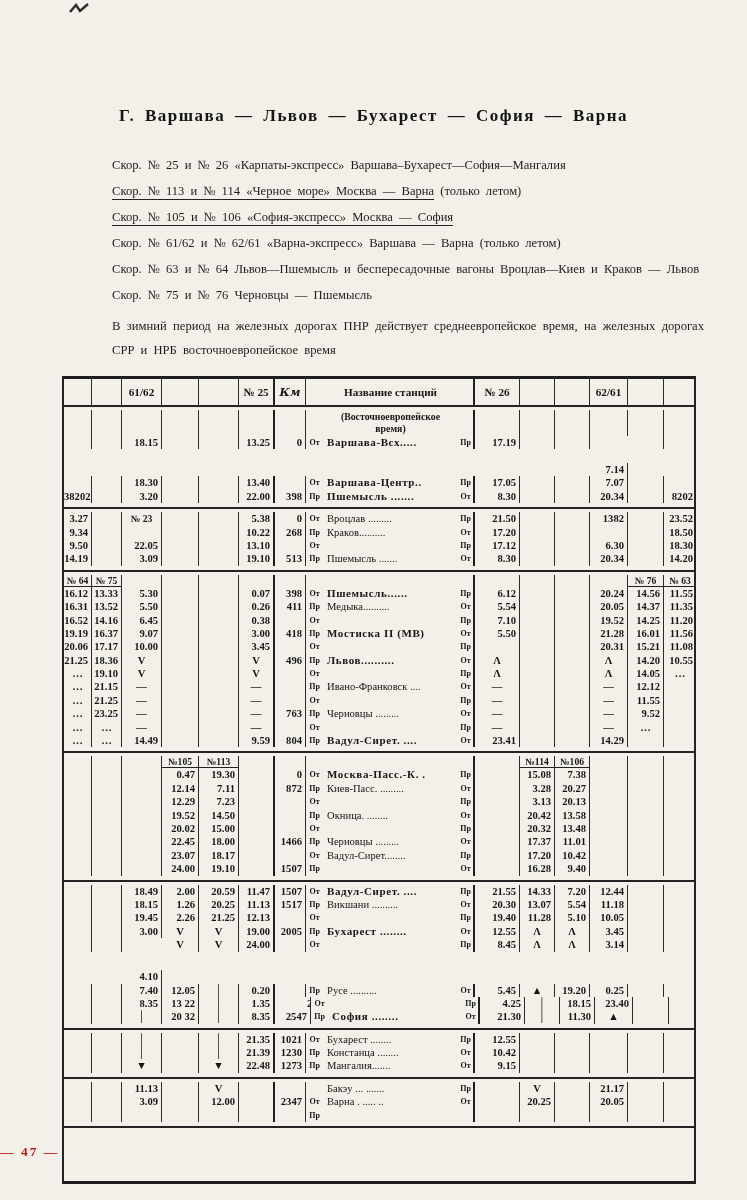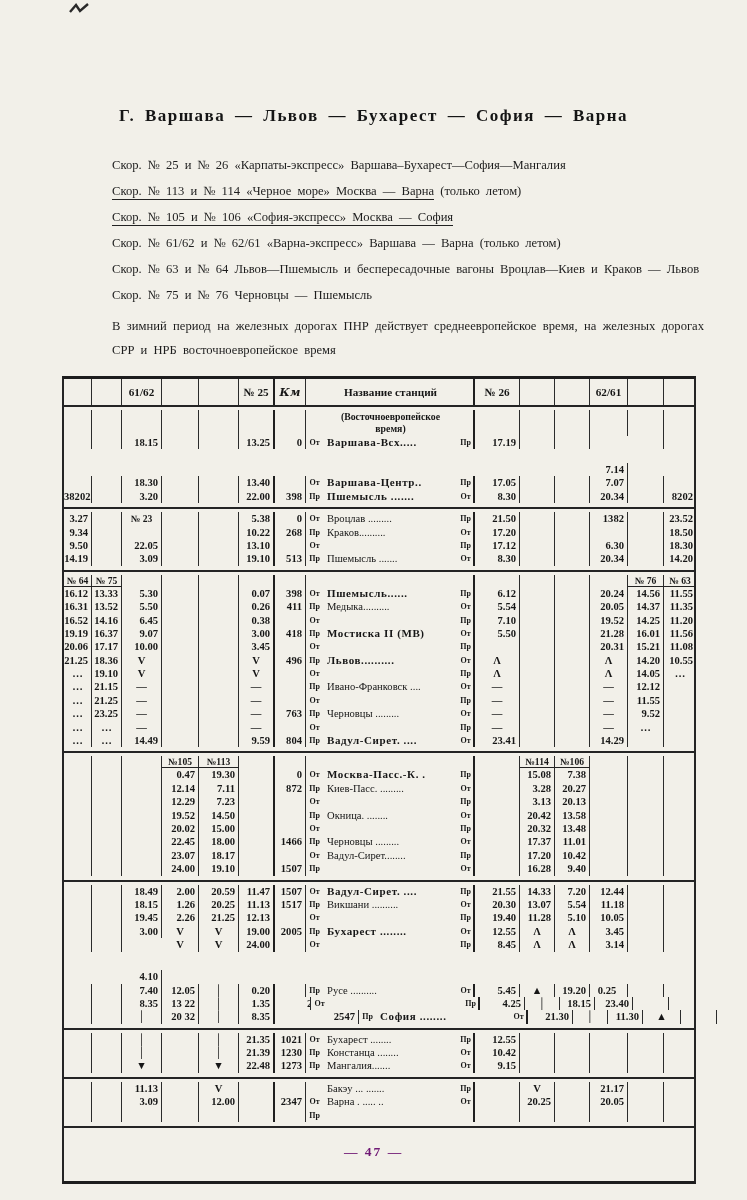--- a/index.html
+++ b/index.html
@@ -44,22 +44,22 @@
   .hdr .tcell{height:26px;line-height:26px;font-size:11.2px;font-weight:bold;text-align:center;padding:0;}
   .hdr{border-bottom:2px solid #242424;}
   .hdr .it{font-style:italic;font-family:"DejaVu Serif",serif;}
   .noteRow .tcell{height:26px;}
   .noteCell{font-weight:bold;font-size:9.8px;line-height:12px;text-align:center !important;padding:1px 0 0 0;white-space:normal;}
   .subRow .tcell{height:12px;line-height:12px;font-size:9.6px;}
   .subLbl{font-weight:bold;text-align:center !important;padding:0;border-bottom:1.4px solid #222;}
   .numHdr{font-size:9.6px;text-align:center !important;padding:0;}
   .emptyBand{height:46px;}
   .footer{
-    position:absolute;left:0;top:1144px;width:747px;text-align:center;
-    font-size:13.5px;font-weight:bold;letter-spacing:2px;color:#701a75;
+    position:absolute;left:0;top:1144px;width:747px;text-align:left;
+    font-size:13.5px;font-weight:bold;letter-spacing:2px;color:#b91c1c;
   }
 </style>
 </head>
 <body>
 
 <svg class="artifact" viewBox="0 0 26 16">
   <path d="M2 10 L8 3 L12 9 L20 2" stroke="#2a2a2a" stroke-width="2.4" fill="none"></path>
 </svg>
 
 <div class="title">Г. Варшава — Львов — Бухарест — София — Варна</div>
@@ -742,21 +742,21 @@
         <div class="tcell c-d bR" style="width: 37px;">12.05</div>
         <div class="tcell c-e bR sym" style="width: 40px;">│</div>
         <div class="tcell c-f bR2" style="width: 36px;">0.20</div>
         <div class="tcell c-km bR" style="width: 31px;"></div>
         <div class="tcell c-lm" style="width: 17px;">Пр</div>
         <div class="tcell c-st" style="width: 135px;">Русе ..........</div>
         <div class="tcell c-rm bR2" style="width: 17px;">От</div>
         <div class="tcell c-g bR" style="width: 45px;">5.45</div>
         <div class="tcell c-h bR sym" style="width: 35px;">▲</div>
         <div class="tcell c-i bR" style="width: 35px;">19.20</div>
-        <div class="tcell c-j bR" style="width: 38px; text-align: center;">0.25</div>
+        <div class="tcell c-j bR" style="width: 38px;">0.25</div>
         <div class="tcell c-k bR" style="width: 36px;"></div>
         <div class="tcell c-l" style="width: 32px;"></div>
       </div>
       <div class="trow">
         <div class="tcell c-a bR" style="width: 28px;"></div>
         <div class="tcell c-b bR" style="width: 30px;"></div>
         <div class="tcell c-c bR" style="width: 40px;">8.35</div>
         <div class="tcell c-d bR" style="width: 37px;">13 22</div>
         <div class="tcell c-e bR sym" style="width: 40px;">│</div>
         <div class="tcell c-f bR2" style="width: 36px;">1.35</div>
@@ -771,21 +771,21 @@
         <div class="tcell c-k bR" style="width: 36px;"></div>
         <div class="tcell c-l" style="width: 32px;"></div>
       </div>
       <div class="trow">
         <div class="tcell c-a bR" style="width: 28px;"></div>
         <div class="tcell c-b bR" style="width: 30px;"></div>
         <div class="tcell c-c bR sym" style="width: 40px;">│</div>
         <div class="tcell c-d bR" style="width: 37px;">20 32</div>
         <div class="tcell c-e bR sym" style="width: 40px;">│</div>
         <div class="tcell c-f bR2" style="width: 36px;">8.35</div>
-        <div class="tcell c-km bR" style="width: 36px; margin-left: 48px;">2547</div>
+        <div class="tcell c-km bR" style="width: 36px;">2547</div>
         <div class="tcell c-lm" style="width: 17px;">Пр</div>
         <div class="tcell c-st stB" style="width: 135px;">София ........</div>
         <div class="tcell c-rm bR2" style="width: 17px;">От</div>
         <div class="tcell c-g bR" style="width: 45px;">21.30</div>
         <div class="tcell c-h bR sym" style="width: 35px;">│</div>
         <div class="tcell c-i bR" style="width: 35px;">11.30</div>
         <div class="tcell c-j bR sym" style="width: 38px;">▲</div>
         <div class="tcell c-k bR" style="width: 36px;"></div>
         <div class="tcell c-l" style="width: 32px;"></div>
       </div>

